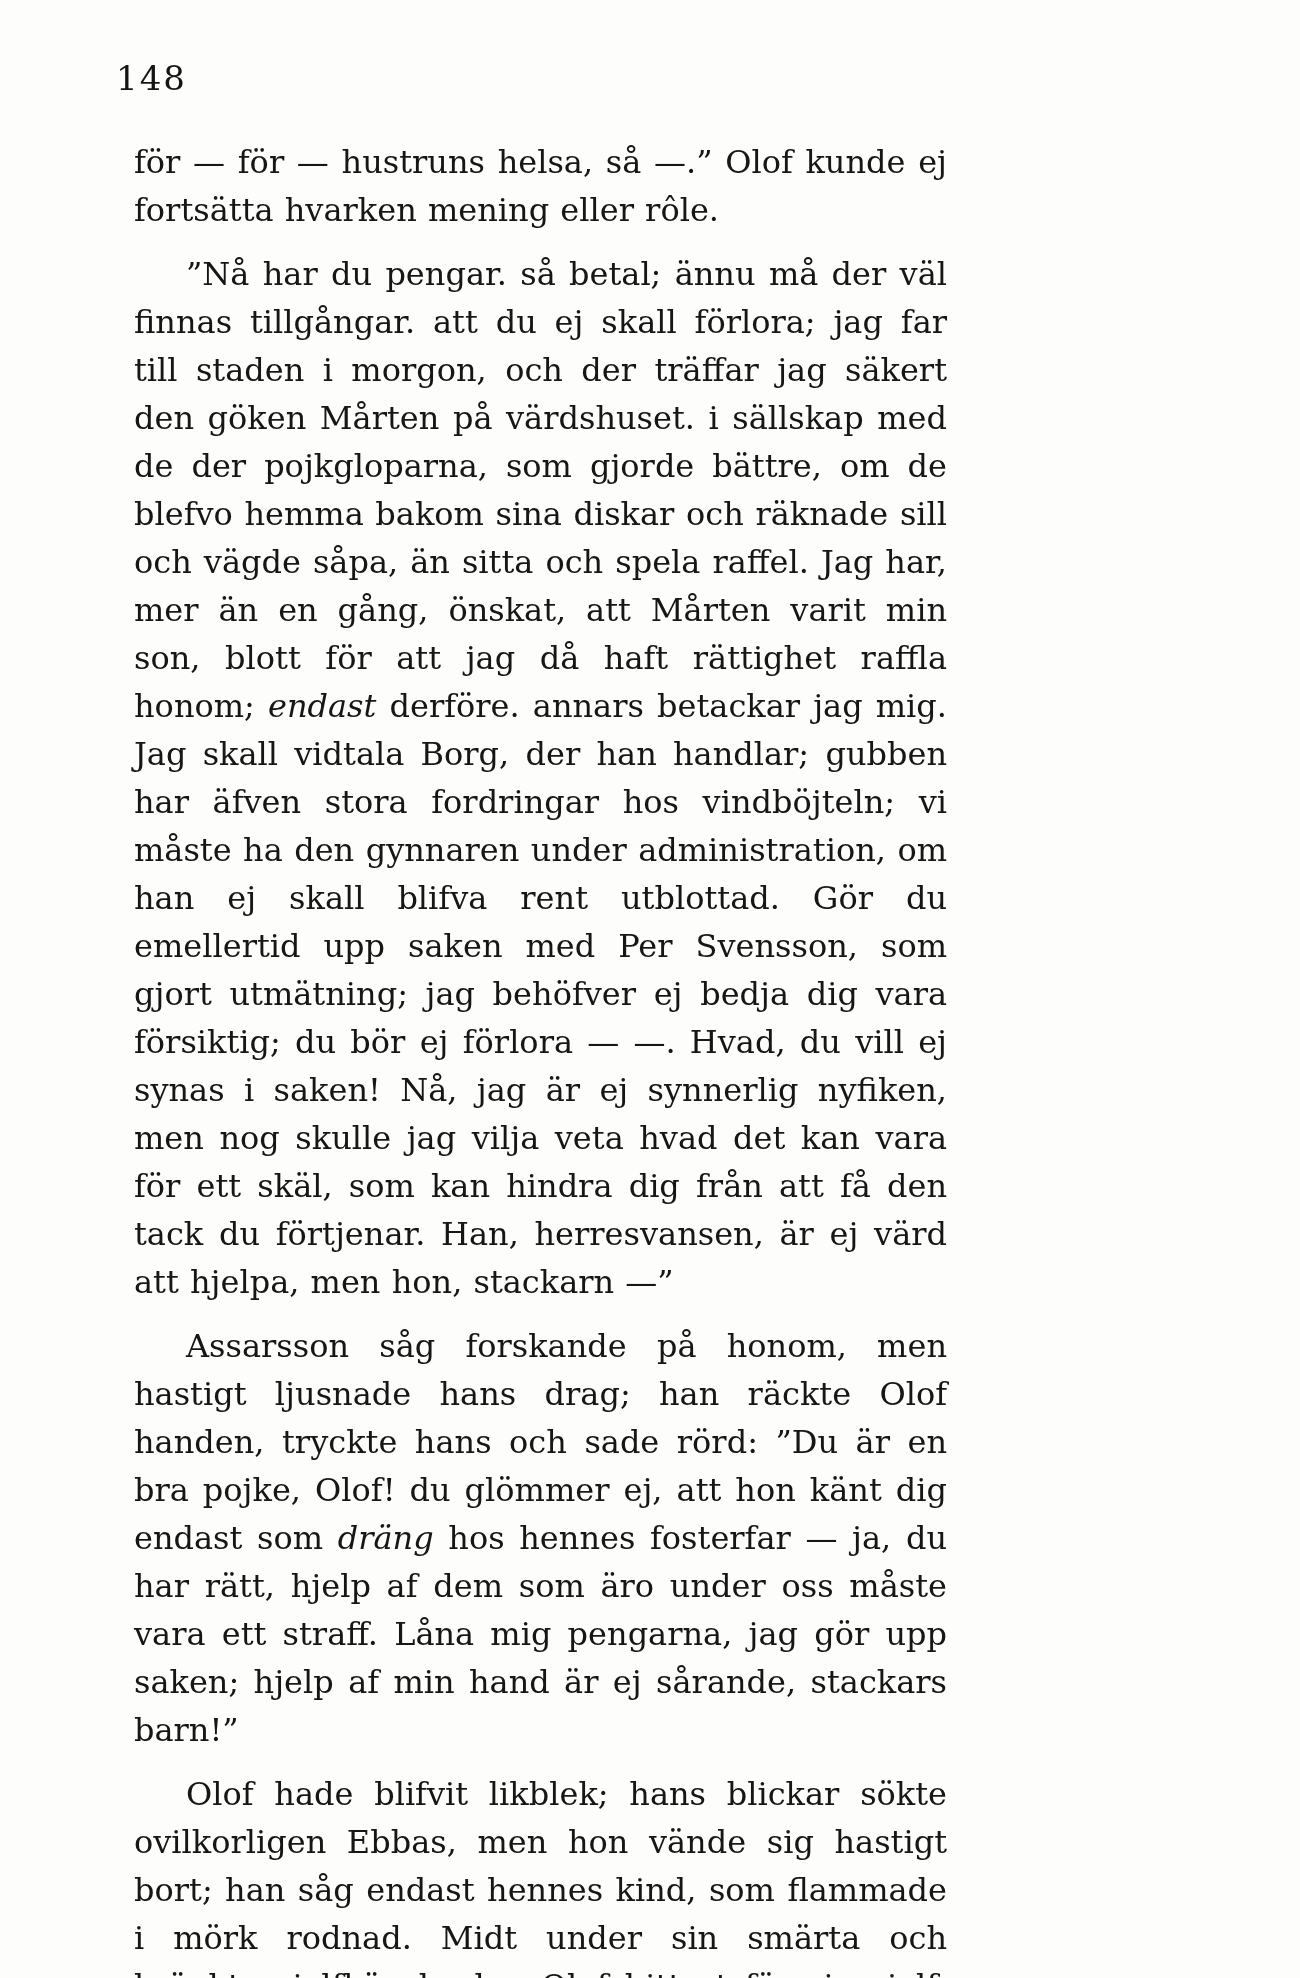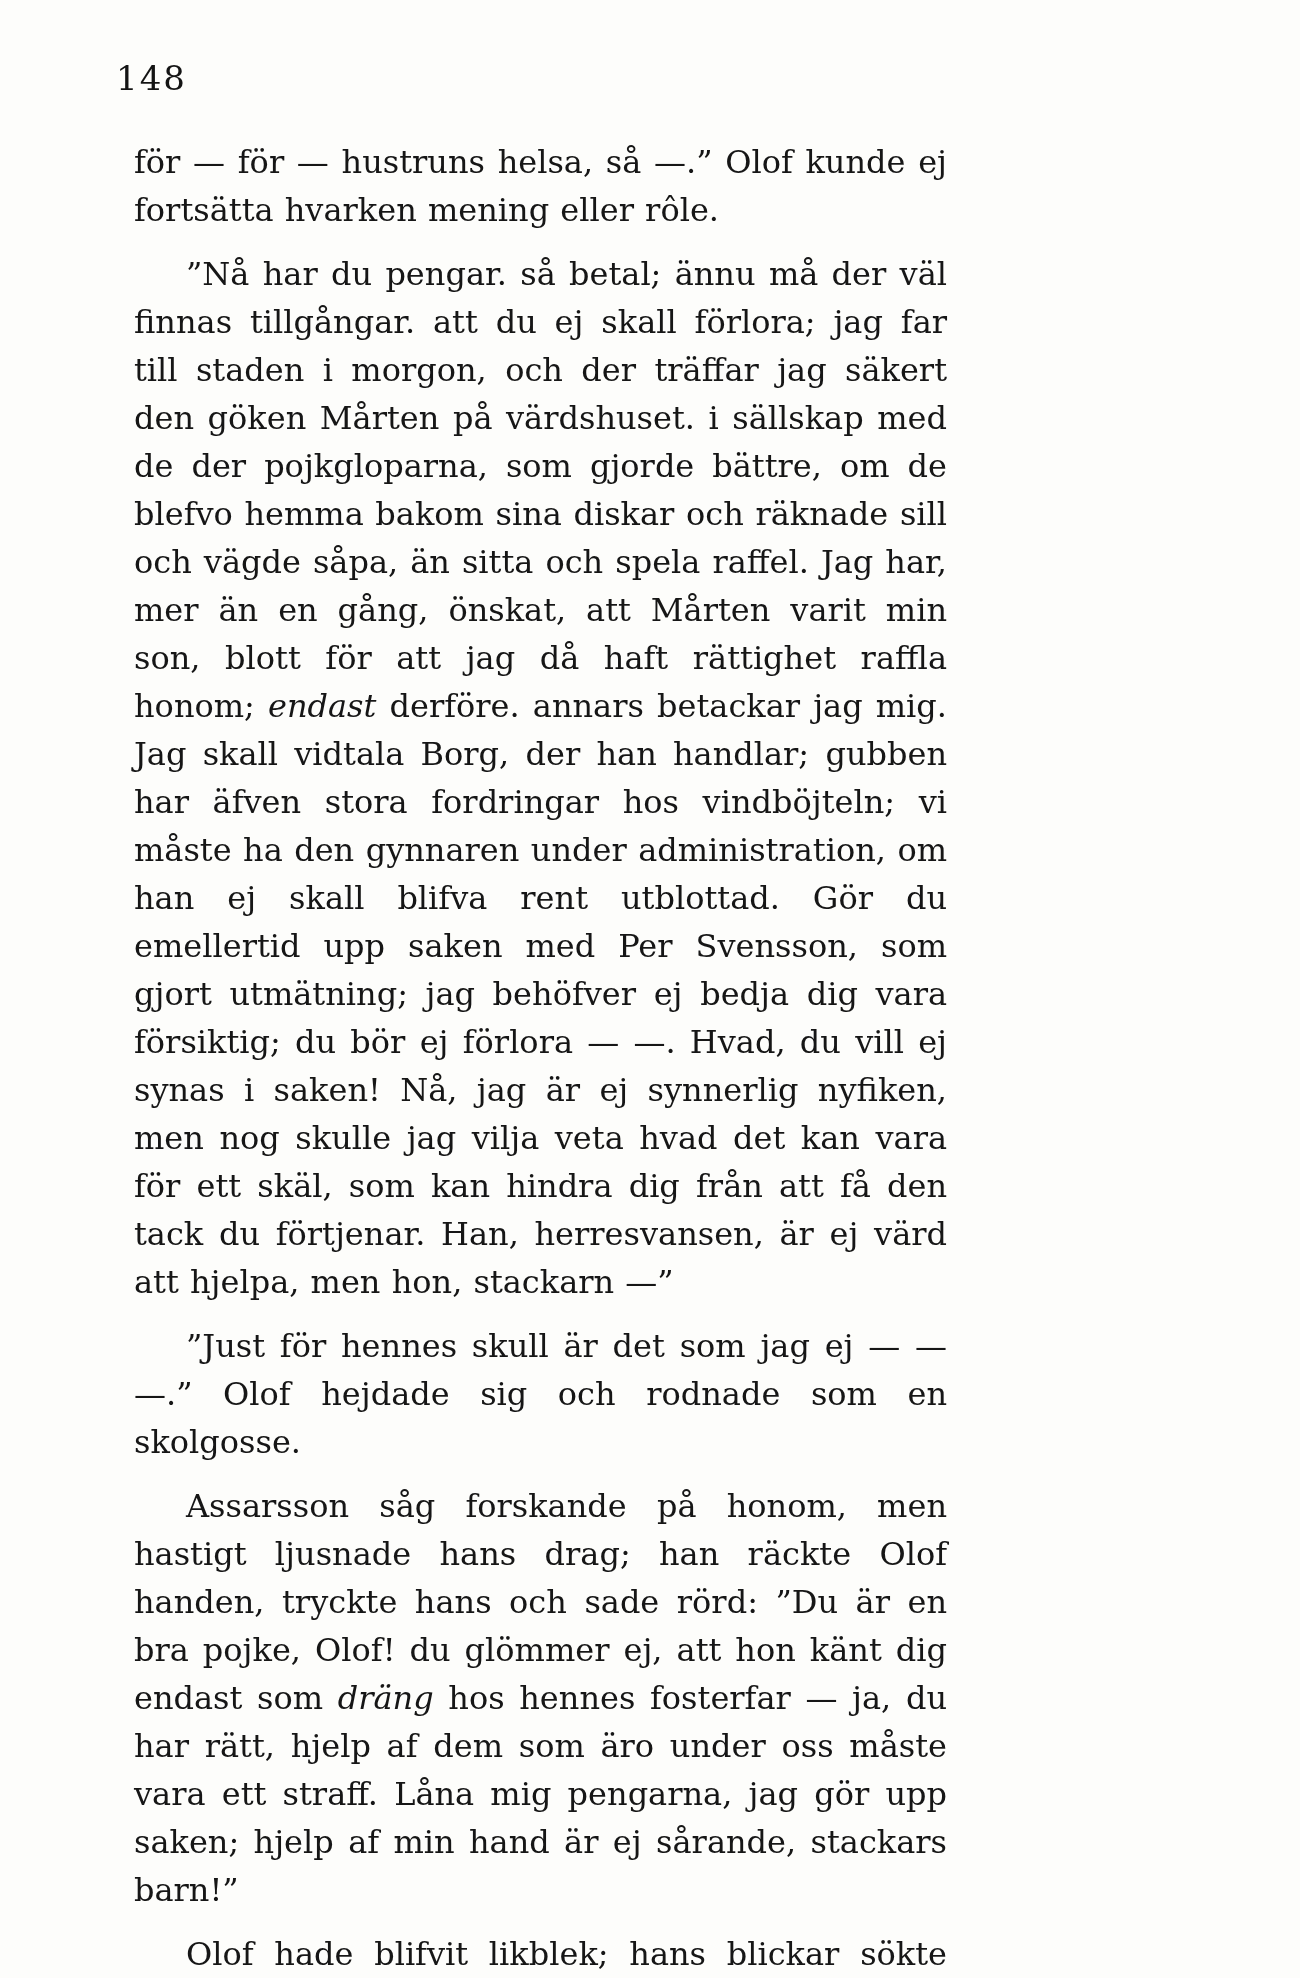--- a/index.html
+++ b/index.html
@@ -46,17 +46,16 @@
   }
 </style>
 </head>
 <body>
 
 <div class="page">
   <div class="page-number">148</div>
   <div class="content">
       <p class=""><span>för — för — hustruns helsa, så —.” Olof kunde ej fortsätta hvarken mening eller rôle.</span></p>
       <p class="indent"><span>”Nå har du pengar. så betal; ännu må der väl finnas tillgångar. att du ej skall förlora; jag far till staden i morgon, och der träffar jag säkert den göken Mårten på värdshuset. i sällskap med de der pojkgloparna, som gjorde bättre, om de blefvo hemma bakom sina diskar och räknade sill och vägde såpa, än sitta och spela raffel. Jag har, mer än en gång, önskat, att Mårten varit min son, blott för att jag då haft rättighet raffla honom; </span><i>endast</i><span> derföre. annars betackar jag mig. Jag skall vidtala Borg, der han handlar; gubben har äfven stora fordringar hos vindböjteln; vi måste ha den gynnaren under administration, om han ej skall blifva rent utblottad. Gör du emellertid upp saken med Per Svensson, som gjort utmätning; jag behöfver ej bedja dig vara försiktig; du bör ej förlora — —. Hvad, du vill ej synas i saken! Nå, jag är ej synnerlig nyfiken, men nog skulle jag vilja veta hvad det kan vara för ett skäl, som kan hindra dig från att få den tack du förtjenar. Han, herresvansen, är ej värd att hjelpa, men hon, stackarn —”</span></p>
-      <p class="indent"><span>”Just för hennes skull är det som jag ej — — —.” Olof hejdade sig och rodnade som en skolgosse.</span></p>
       <p class="indent"><span>Assarsson såg forskande på honom, men hastigt ljusnade hans drag; han räckte Olof handen, tryckte hans och sade rörd: ”Du är en bra pojke, Olof! du glömmer ej, att hon känt dig endast som </span><i>dräng</i><span> hos hennes fosterfar — ja, du har rätt, hjelp af dem som äro under oss måste vara ett straff. Låna mig pengarna, jag gör upp saken; hjelp af min hand är ej sårande, stackars barn!”</span></p>
       <p class="indent"><span>Olof hade blifvit likblek; hans blickar sökte ovilkorligen Ebbas, men hon vände sig hastigt bort; han såg endast hennes kind, som flammade i mörk rodnad. Midt under sin smärta och kränkta sjelfkänsla, log Olof bittert för sig sjelf. Huru kunde han ett ögonblick tro, att Assarsson kunde misstänka något annat skäl, än tacksamhetens grannlagenhet; för honom var han. liksom för Johanna, endast Olof </span></p>
     </div>
 </div>
 
 </body></html>

